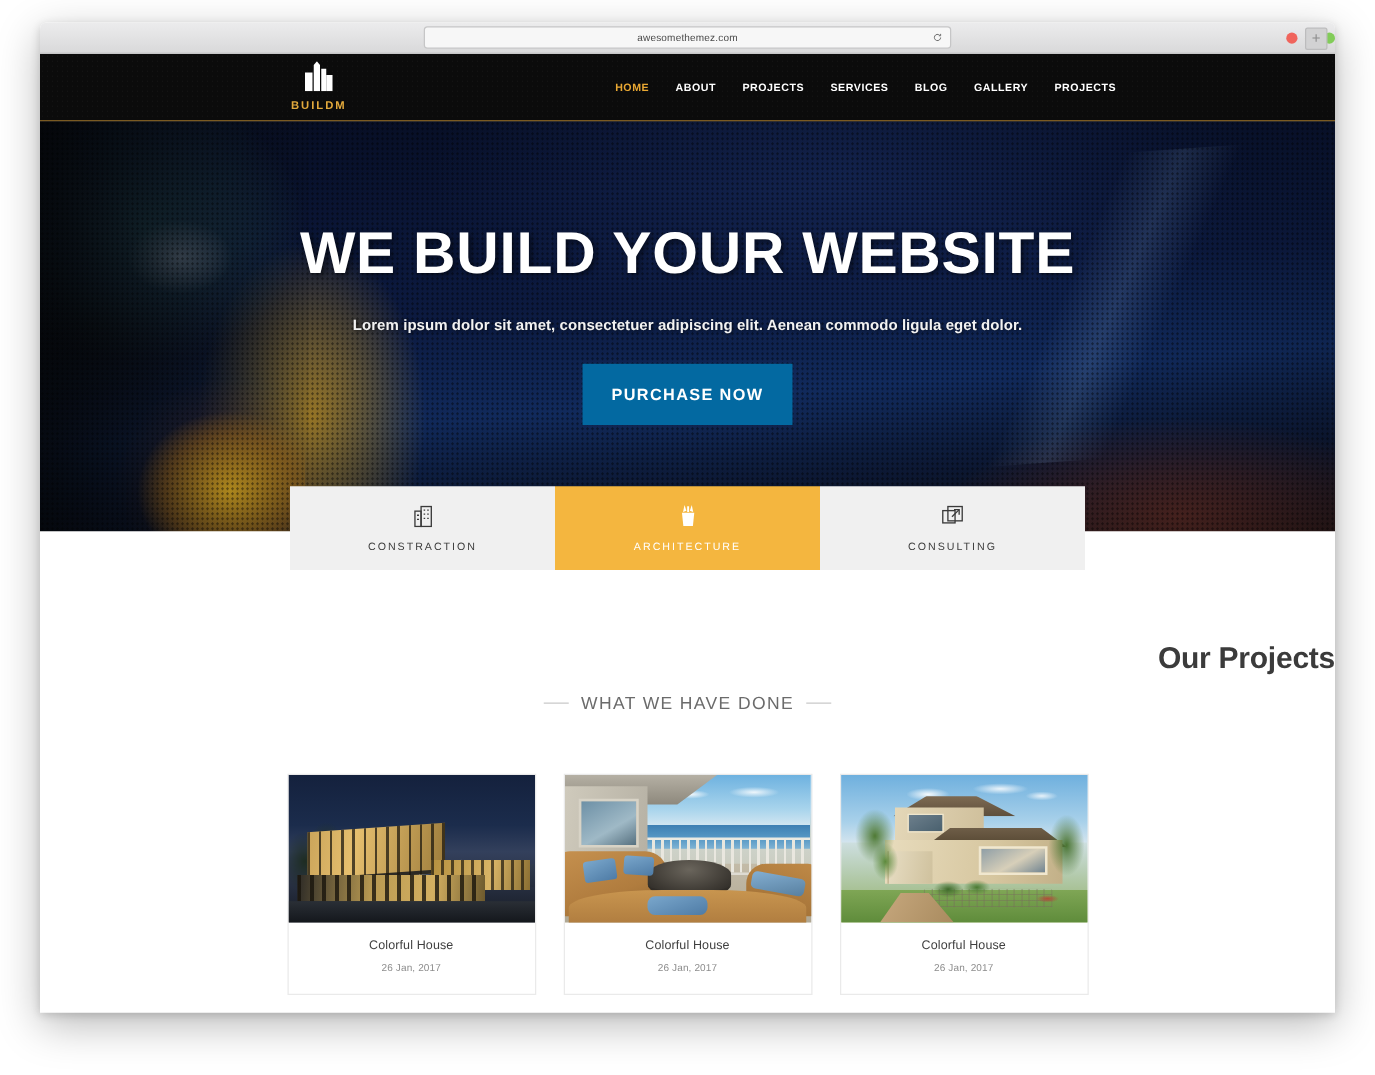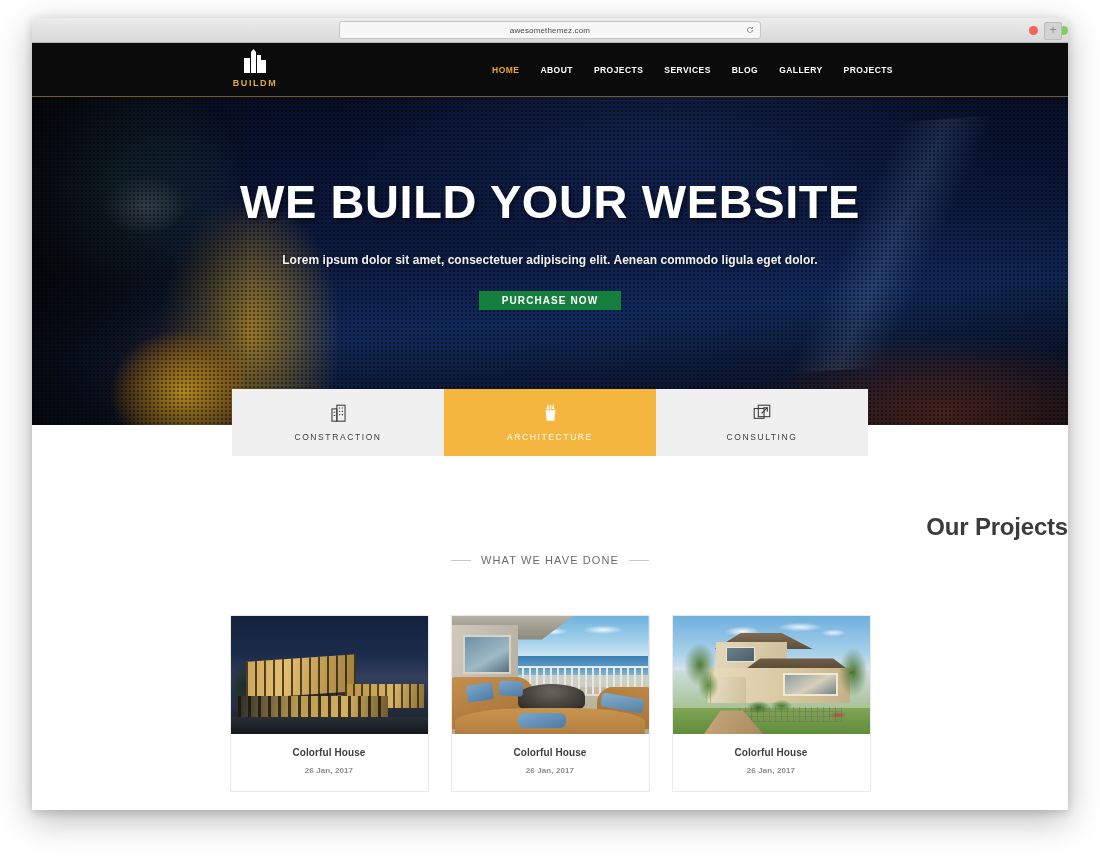--- a/index.html
+++ b/index.html
@@ -245,27 +245,27 @@
   .hero-sub {
     margin: 20px 0 0 0;
     font-size: 12px;
     font-weight: bold;
     color: #f2f2f2;
     letter-spacing: 0.05px;
     text-shadow: 1px 1px 3px rgba(0,0,0,0.6);
   }
   .hero-cta {
     margin-top: 24px;
-    background: #15803d;
+    background: #0369a1;
     border: none;
     color: #ffffff;
-    font-size: 10px;
+    font-size: 13px;
     font-weight: bold;
     letter-spacing: 1.1px;
-    padding: 4px 23px;
+    padding: 17px 23px;
     cursor: pointer;
     font-family: "Liberation Sans", sans-serif;
   }
 
   
   .service-tabs {
     position: absolute;
     left: 200px;
     top: 346px;
     width: 636px;
@@ -312,37 +312,36 @@
   }
   .section-sub-wrap {
     margin-top: 13px;
     display: flex;
     align-items: center;
     justify-content: center;
     gap: 10px;
   }
   .sub-rule { width: 20px; height: 1px; background: #c9c9c9; }
   .section-sub {
-    font-size: 11px;
+    font-size: 14px;
     letter-spacing: 1.1px;
     color: #6b6b6b;
   }
 
   .project-grid {
     margin-top: 49px;
     display: flex;
     justify-content: center;
     gap: 22px;
   }
   .project-card {
     width: 197px;
     background: #ffffff;
     border: 1px solid #eaeaea;
     cursor: pointer;
-    font-weight: bold;
   }
   .project-thumb {
     width: 197px;
     height: 118px;
     display: block;
     position: relative;
     overflow: hidden;
   }
   .project-body {
     text-align: center;

